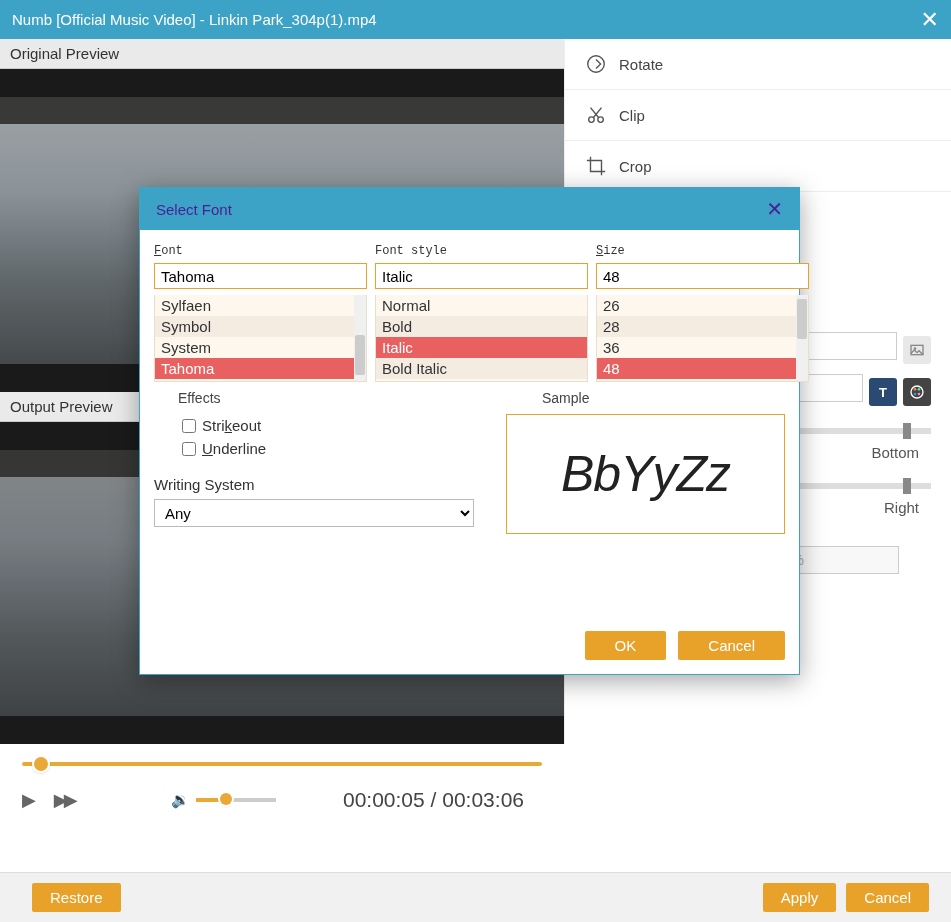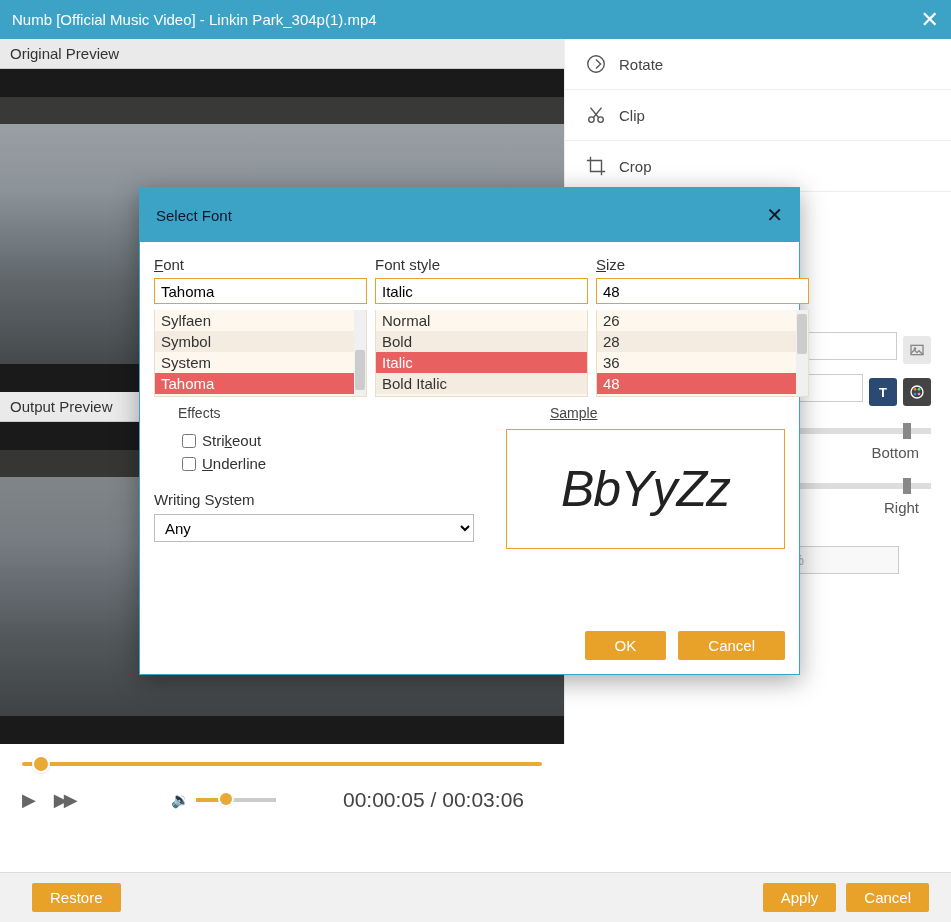--- a/index.html
+++ b/index.html
@@ -37,30 +37,30 @@
 .vol-fill { position:absolute; left:0; top:0; height:4px; width:30%; background:#e8a937; }
 .vol-thumb { position:absolute; left:30%; top:-5px; width:12px; height:12px; background:#e8a937; border-radius:50%; box-shadow:0 0 0 2px #fff, 0 1px 3px rgba(0,0,0,0.3); }
 .time { margin-left:auto; font-size:21px; color:#444; padding-right:18px; }
 .footer-bar { position:absolute; left:0; right:0; bottom:0; height:50px; background:#f1f1f1; border-top:1px solid #ddd; display:flex; align-items:center; padding:0 22px; }
 .btn { background:#e8a22a; color:#fff; border:none; padding:6px 18px; font-size:15px; border-radius:2px; cursor:pointer; }
 .footer-bar .spacer { flex:1; }
 .footer-bar .btn { margin-left:10px; }
 
 
 .dialog { position:absolute; left:139px; top:187px; width:661px; height:488px; background:#fff; box-shadow:0 6px 24px rgba(0,0,0,0.35); border:1px solid #3ca3c7; z-index:50; display:flex; flex-direction:column; }
-.dialog-title { height:54px; background:#3ca3c7; color:#0f172a; display:flex; align-items:center; padding:0 16px; font-size:15px; }
+.dialog-title { height:42px; background:#3ca3c7; color:#4c1d95; display:flex; align-items:center; padding:0 16px; font-size:15px; }
 .dialog-title .dt { flex:1; }
 .dialog-title .dx { font-size:20px; cursor:pointer; }
 .dialog-body { padding:12px 14px; flex:1; display:flex; flex-direction:column; font-size:15px; color:#333; }
 .col-row { display:flex; gap:8px; }
 .col { display:flex; flex-direction:column; }
 .col.font { flex:1; }
 .col.style { width:215px; }
 .col.size { width:232px; }
-.col-label { padding:2px 0 5px; font-size:15px; }
+.col-label { padding:2px 0 5px; font-size:12px;font-family:Liberation Mono, monospace; }
 .col-label .u { text-decoration:underline; }
 .text-in { height:26px; border:1.5px solid #e8a22a; padding:0 6px; font-size:15px; font-family:inherit; background:#fff; }
 .listbox-wrap { margin-top:6px; display:flex; border:1px solid #e8dfc8; border-top:none; background:#fdf7ee; }
 .listbox { flex:1; height:86px; overflow:hidden; }
 .li-item { padding:2px 6px; font-size:15px; cursor:pointer; }
 .li-item.alt { background:#f4ece0; }
 .li-item.sel { background:#e86060; color:#fff; }
 .scroll { width:12px; background:#f0f0f0; position:relative; }
 .scroll .sh { position:absolute; left:1px; right:1px; height:40px; top:4px; background:#ccc; border-radius:2px; }
 .mid-row { display:flex; gap:32px; margin-top:18px; }
@@ -264,21 +264,21 @@
               <span><span style="text-decoration:underline;">U</span>nderline</span>
             </label>
           </div>
           <div class="ws-label">Writing System</div>
           <select class="ws-select">
             <option>Any</option>
           </select>
         </div>
         <div style="flex:1;">
           <div class="fieldset" style="padding:14px 0 0;">
-            <div class="legend" style="left:38px;text-decoration:underline;">Sample</div>
+            <div class="legend" style="left:30px;">Sample</div>
             <div class="sample-box">BbYyZz</div>
           </div>
         </div>
       </div>
     </div>
     <div class="dialog-footer">
       <button class="btn">OK</button>
       <button class="btn">Cancel</button>
     </div>
   </div>

